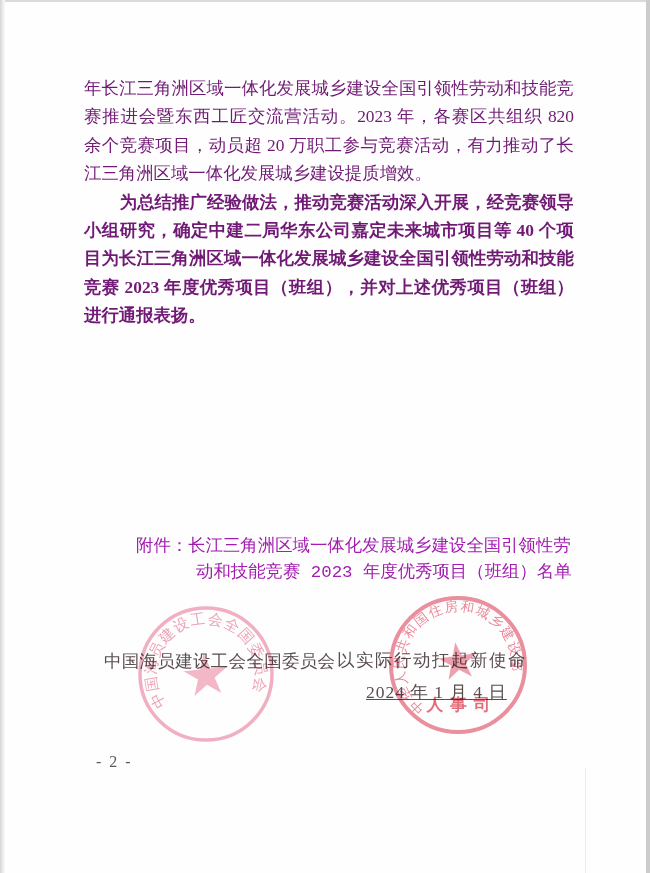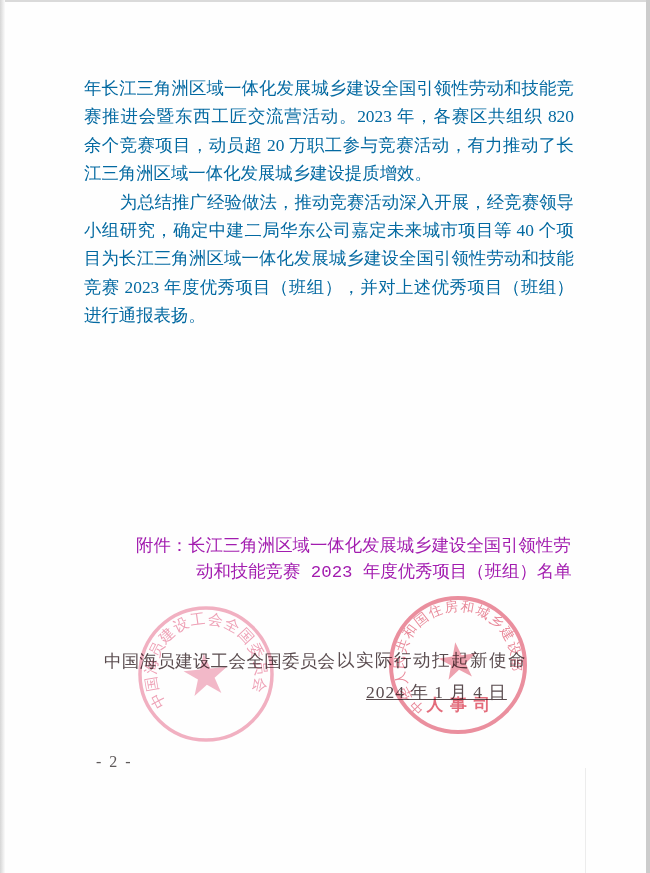--- a/index.html
+++ b/index.html
@@ -10,25 +10,25 @@
   
   .edge-left{position:absolute;left:0;top:0;width:5px;height:100%;
     background:linear-gradient(to right,#d6d6d6,#fbfbfb);}
   .edge-top{position:absolute;left:0;top:0;width:100%;height:2px;background:#dadada;}
   .edge-right{position:absolute;right:0;top:0;width:4px;height:100%;background:#cccccc;}
   .crease{position:absolute;left:585px;top:768px;width:1px;height:105px;background:#ececec;}
 
   
   .body-text{
     position:absolute;left:84px;top:74px;width:490px;
-    font-size:17.4px;line-height:28.4px;color:#0369a1;
+    font-size:17.4px;line-height:28.4px;color:#701a75;
     text-align:justify;text-justify:inter-character;
   }
   .body-text p{margin:0;}
-  .body-text p.indent{text-indent:2.05em;}
+  .body-text p.indent{text-indent:2.05em;font-weight:bold;}
 
   .attachment{
     position:absolute;left:136px;top:531px;width:460px;
     font-size:17.4px;line-height:28.4px;color:#a21caf;
   }
   .attachment .line2{margin-left:60px;font-family:Liberation Mono, monospace;}
 
   .sig{position:absolute;font-size:17.5px;color:#5a4c4f;white-space:nowrap;}
   .sig-left{left:104px;top:649px;letter-spacing:0.3px;}
   .sig-right{left:337px;top:648px;letter-spacing:1.5px;}

